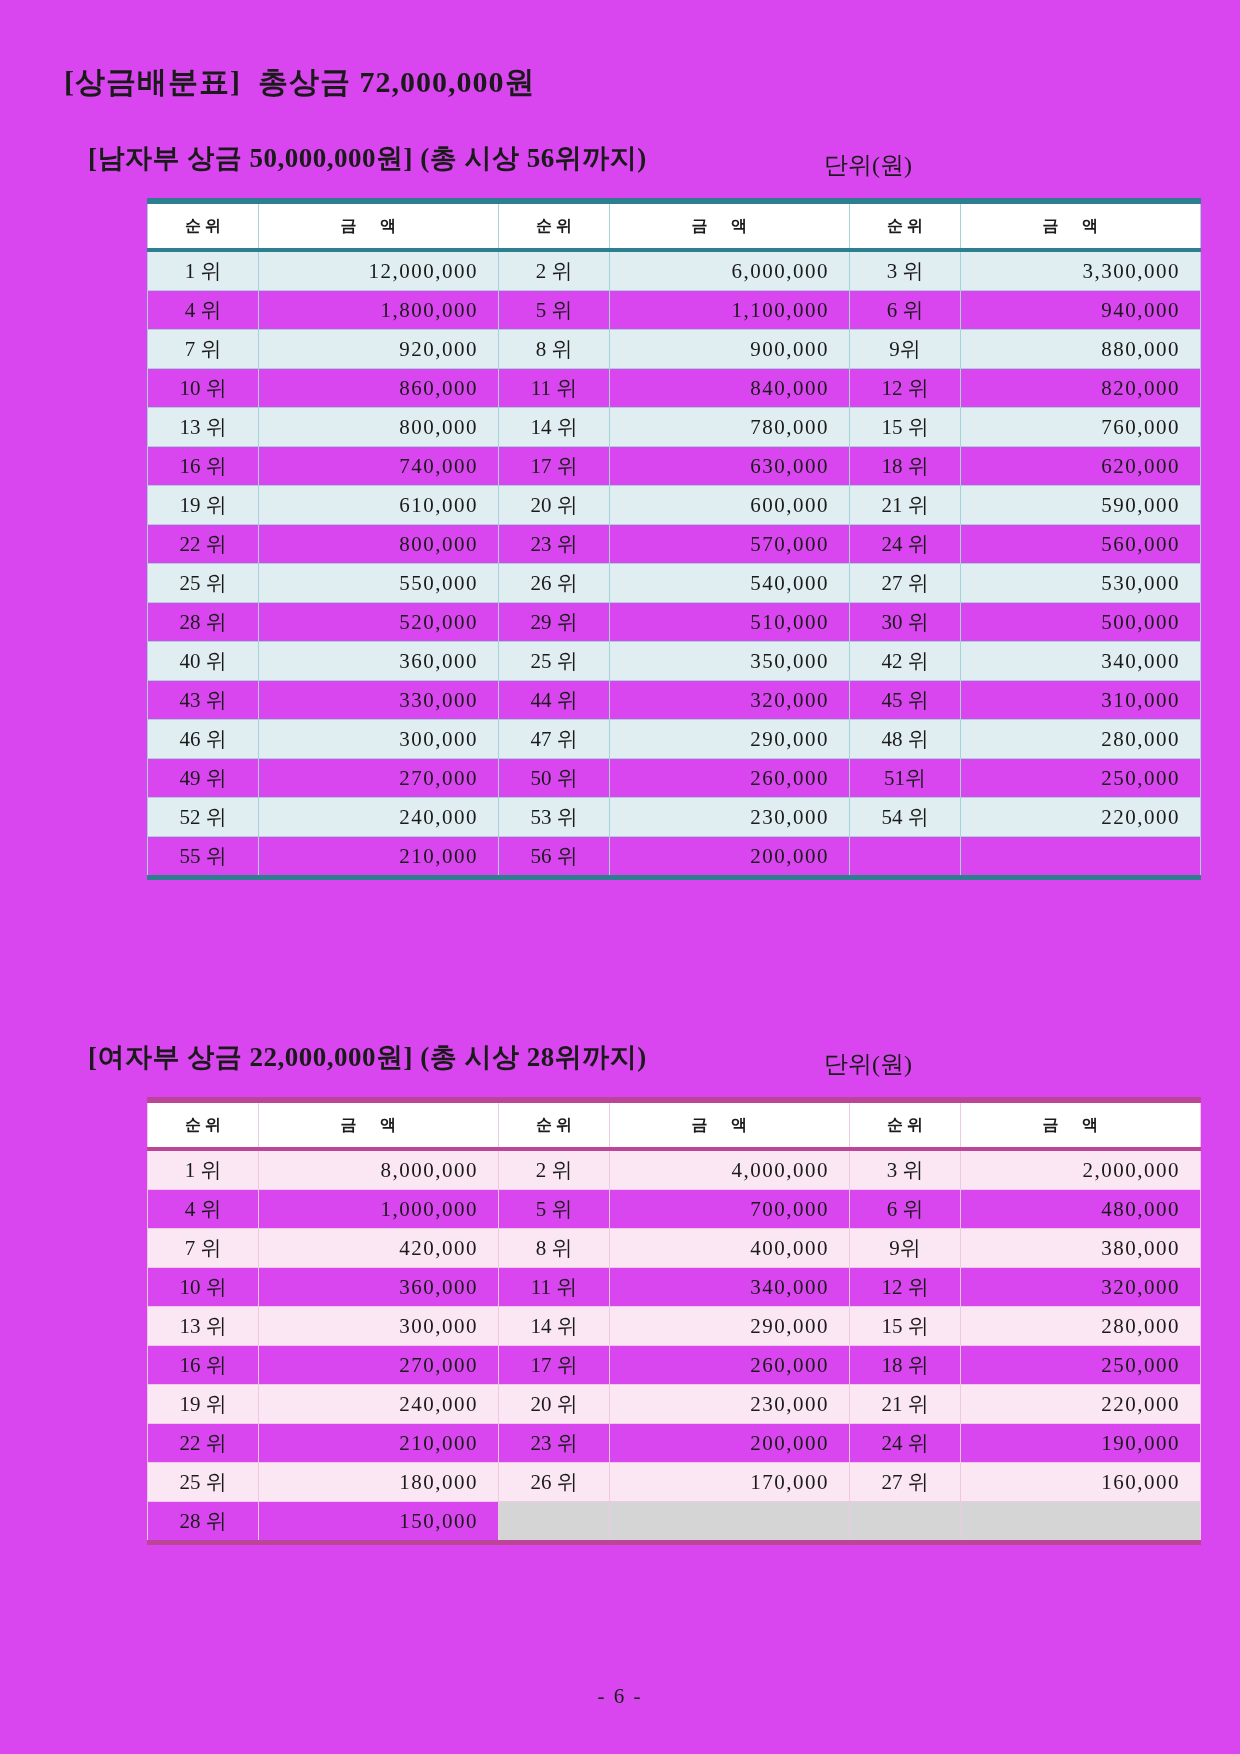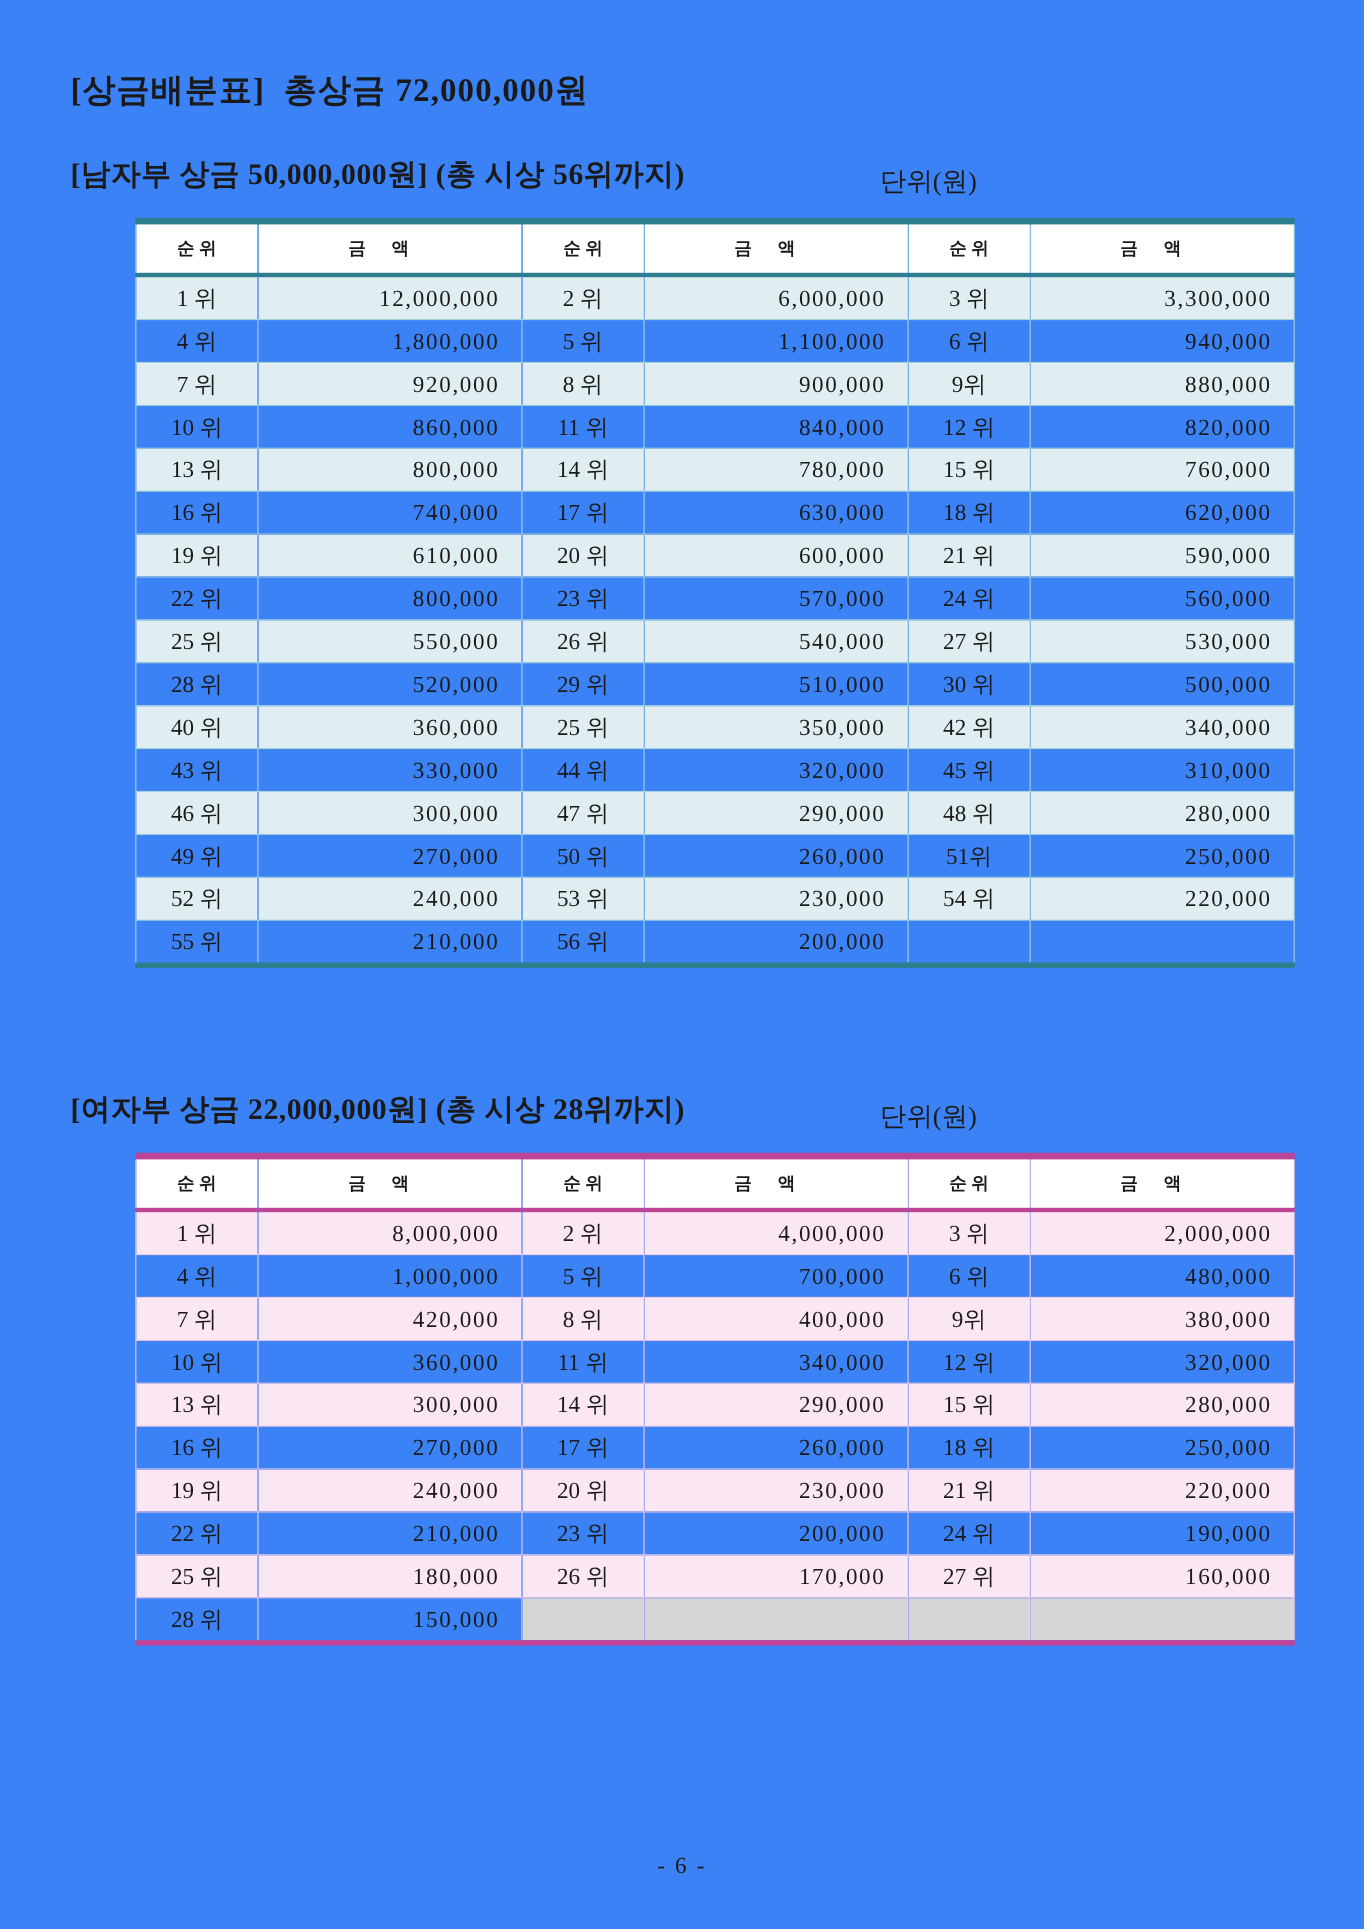--- a/index.html
+++ b/index.html
@@ -1,30 +1,30 @@
 <!DOCTYPE html>
 <html><head>
 <meta charset="utf-8">
 <style>
   html,body{margin:0;padding:0;background:#ffffff;}
   .page{
     position:relative;
     width:1240px;height:1754px;
-    background:#3b82f6;
+    background:#d946ef;
     font-family:"Liberation Serif","DejaVu Serif",serif;
     color:#1a1a1a;
     overflow:hidden;
   }
   .main-title{
     position:absolute;top:62px;left:64px;margin:0;
     font-size:30px;font-weight:bold;letter-spacing:1px;white-space:pre;
   }
-  .section{position:absolute;left:0;right:0;}
+  .section{position:absolute;left:0;right:0;padding-left:24px;}
   #men-section{top:140px;}
-  #women-section{top:990px;}
+  #women-section{top:1039px;}
   .section-head{position:relative;margin-left:64px;height:58px;}
   .section-head h2{
     margin:0;font-size:27px;font-weight:bold;letter-spacing:0.5px;white-space:pre;
   }
   .section-head .unit{
     position:absolute;left:736px;top:9px;font-size:24px;font-weight:normal;
   }
   table.prize{
     margin-left:123px;
     width:978px;

